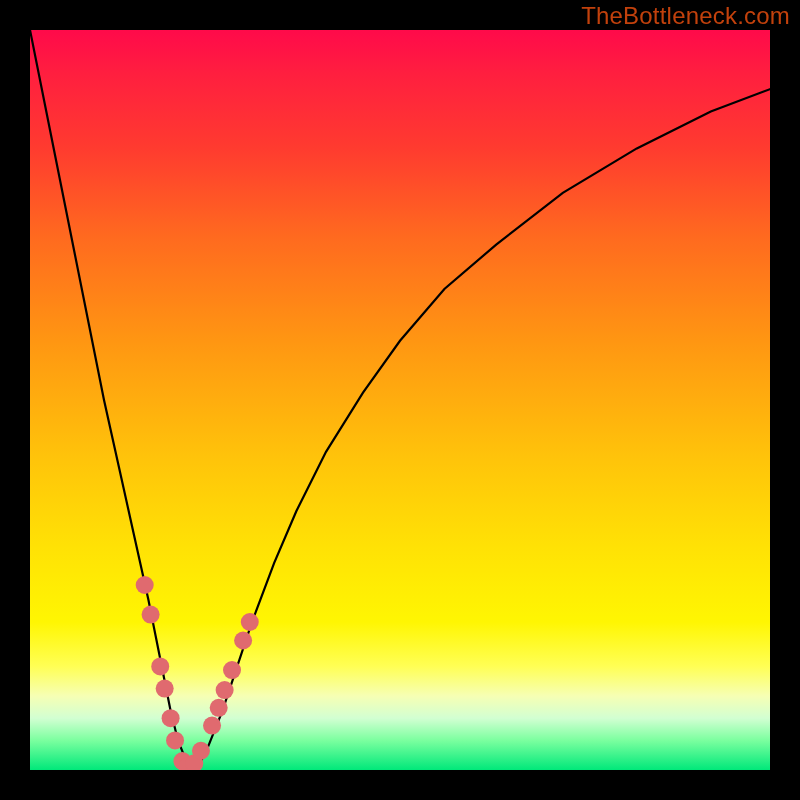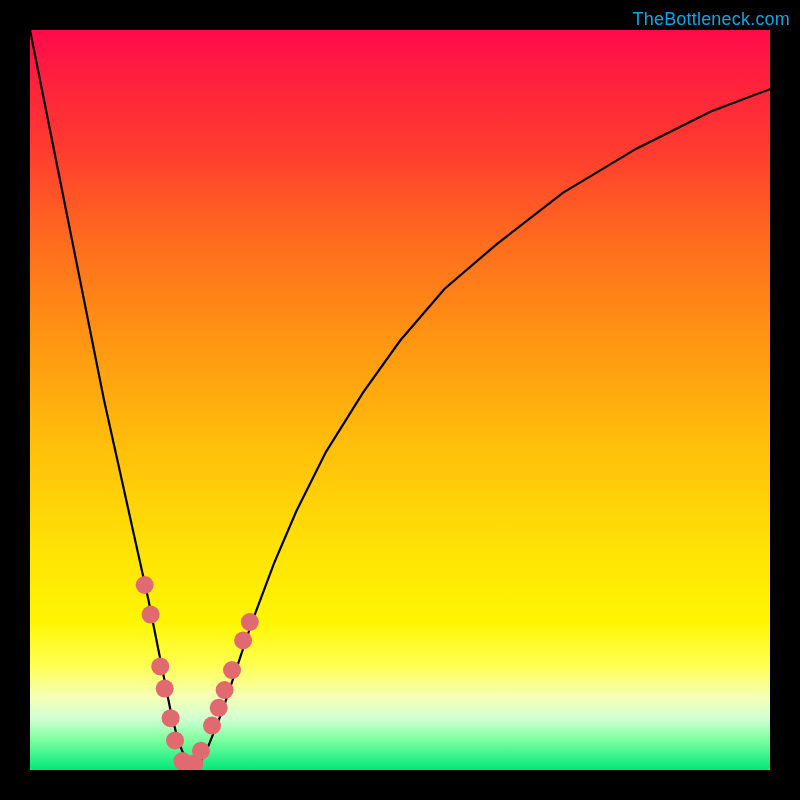--- a/index.html
+++ b/index.html
@@ -46,24 +46,24 @@
     );
   }
   svg.curve {
     position: absolute;
     left: 0; top: 0;
     width: 740px;
     height: 740px;
   }
   .watermark {
     position: absolute;
-    top: 9px;
+    top: 2px;
     right: 10px;
-    color: #0ea5e9;
-    font-size: 18px;
+    color: #c2410c;
+    font-size: 24px;
     font-weight: 500;
     letter-spacing: 0.2px;
     user-select: none;
   }
 </style>
 </head>
 <body>
 
 <div class="frame">
 

